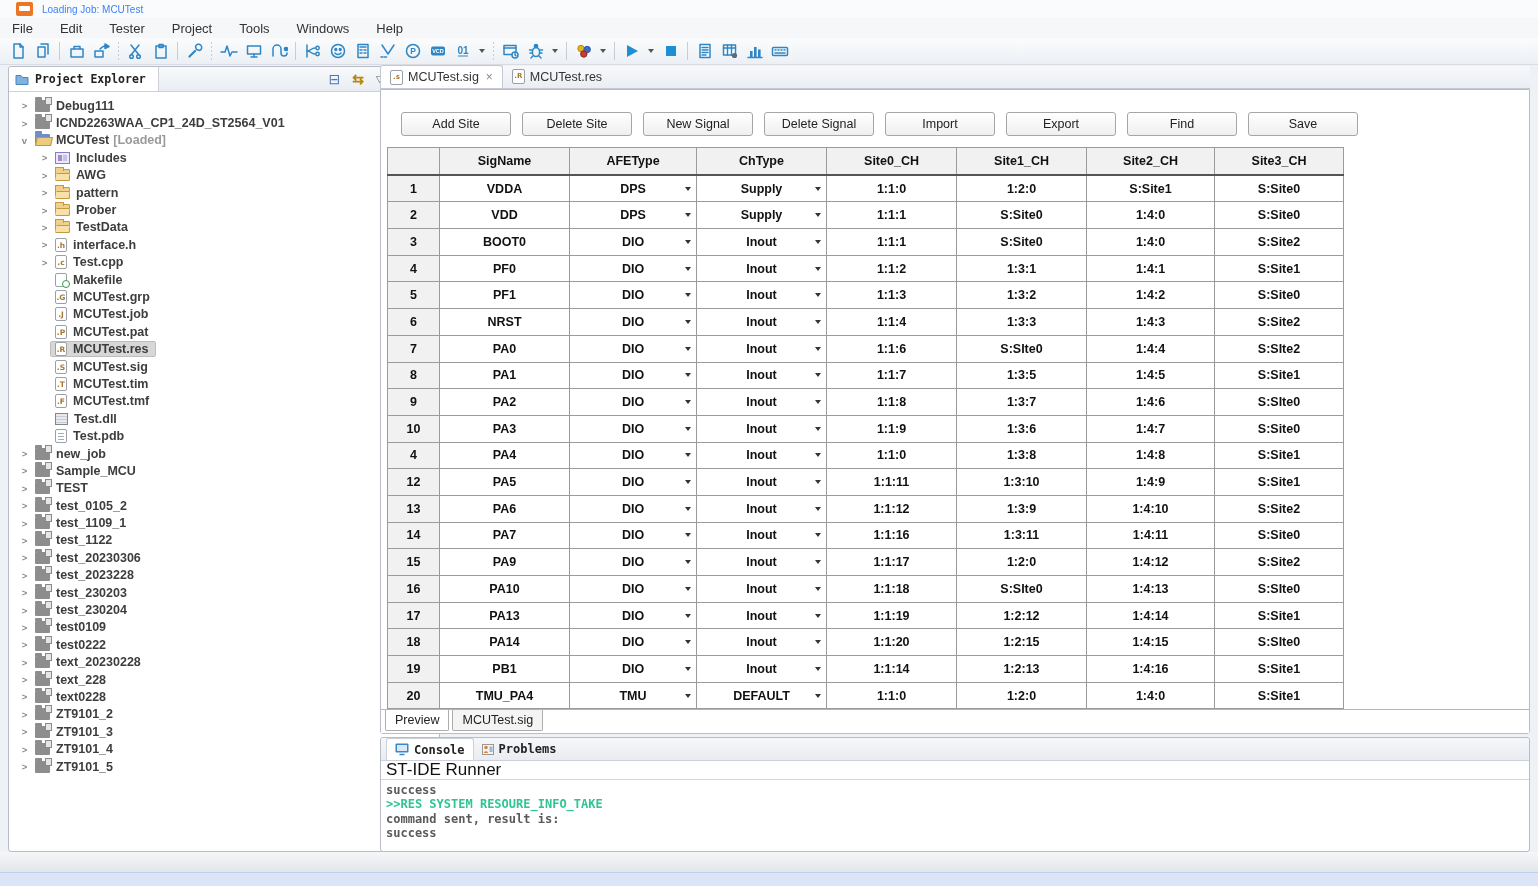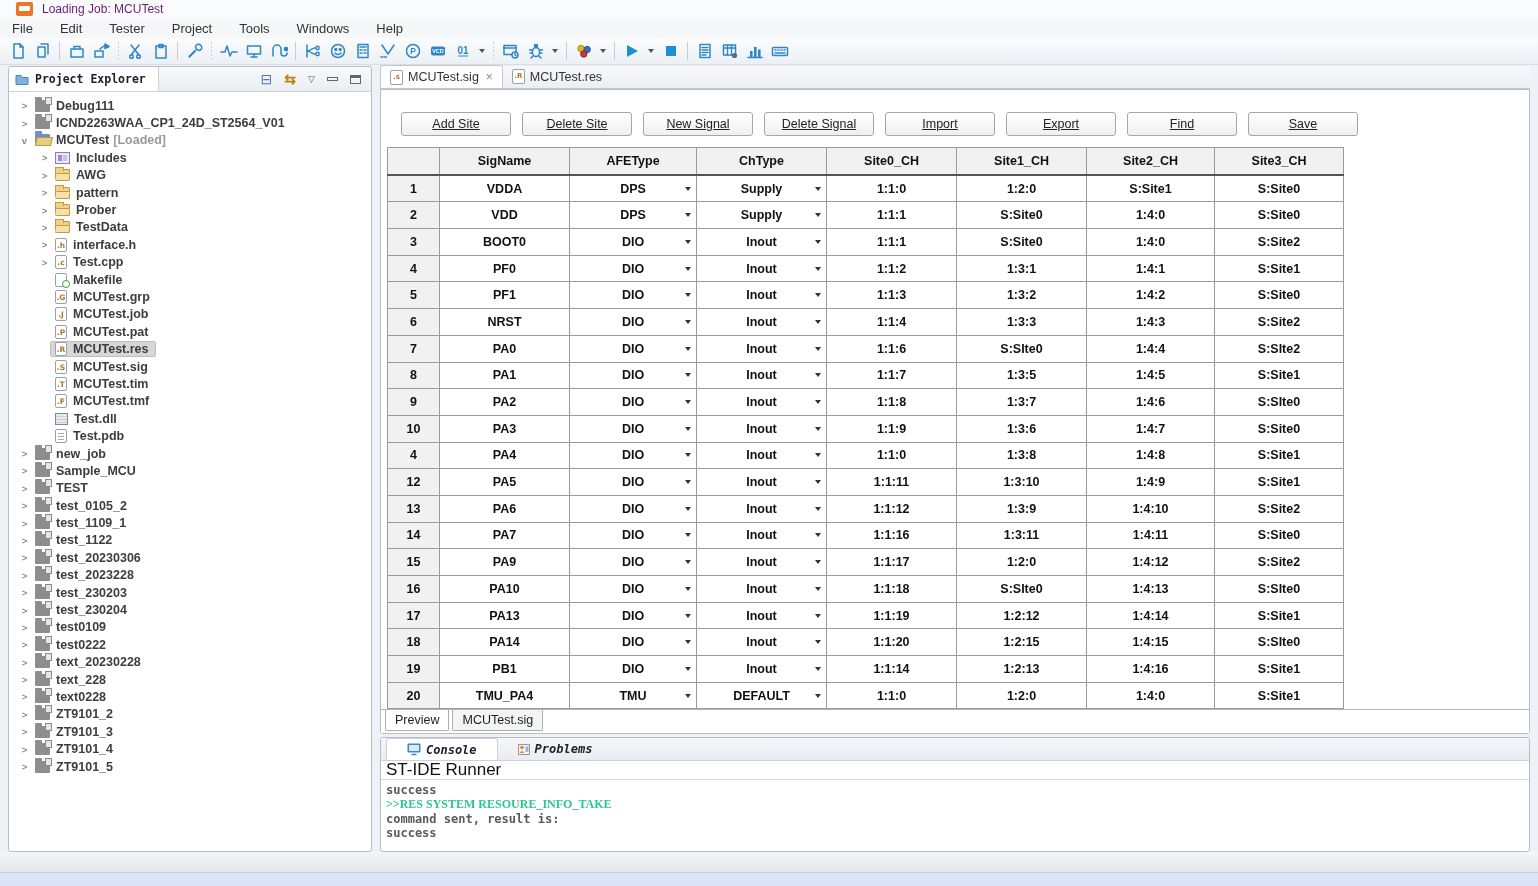--- a/index.html
+++ b/index.html
@@ -1,33 +1,33 @@
 <!DOCTYPE html>
 <html><head>
 <meta charset="utf-8">
 <style>
   html,body{margin:0;padding:0;background:#fff;}
   .window{position:relative;width:1538px;height:886px;background:#eef1f6;font-family:"Liberation Sans",sans-serif;overflow:hidden;}
   
   .titlebar{position:absolute;left:0;top:0;right:0;height:18px;background:#fafbfc;display:flex;align-items:center;padding-left:16px;gap:9px;}
   .app-icon{width:17px;height:14px;background:#ed7626;border-radius:2px;position:relative;flex:none;}
   .app-icon::after{content:"";position:absolute;left:3px;top:4px;right:3px;height:5px;background:#fff;border-radius:1px;}
-  .title-text{color:#701a75;font-size:12px;}
+  .title-text{color:#3b82f6;font-size:10px;}
   .menubar{position:absolute;top:18px;left:0;right:0;height:20px;display:flex;gap:27px;padding-left:12px;align-items:center;background:#f6f7f9;font-size:13px;color:#333;}
   .menu-item{cursor:default;}
   .toolbar{position:absolute;top:38px;left:0;right:0;height:26px;background:linear-gradient(#fbfcfd,#ecf0f4);border-bottom:1px solid #d9dde3;display:flex;align-items:center;padding-left:5px;}
   .tbtn{width:25px;height:22px;display:flex;align-items:center;justify-content:center;flex:none;}
   .tsep{width:1px;height:18px;background:#c9ccd2;margin:0 4px;flex:none;}
   .tsep.dot{background:repeating-linear-gradient(#c9ccd2 0 2px,transparent 2px 4px);}
   .caret-down{width:0;height:0;border-left:3.5px solid transparent;border-right:3.5px solid transparent;border-top:4px solid #555;margin:0 4px;flex:none;}
   .tico{stroke:#2e86c6;fill:none;stroke-width:1.5;stroke-linecap:round;stroke-linejoin:round;}
   
   .panel{background:#fff;border:1px solid #b7bcc6;border-radius:3px;box-sizing:border-box;}
   
-  .explorer{position:absolute;left:8px;top:66px;width:364px;height:786px;}
+  .explorer{position:absolute;left:8px;top:66px;width:432px;height:786px;}
   .exp-head{height:24px;background:linear-gradient(#f8f9fb,#e9edf2);border-bottom:1px solid #cdd2da;display:flex;align-items:center;border-radius:3px 3px 0 0;}
   .exp-tab{height:24px;box-sizing:border-box;background:#fff;border-right:1px solid #ccd1d9;border-radius:3px 0 0 0;display:flex;align-items:center;padding:0 12px 0 6px;gap:6px;font-family:"DejaVu Sans Mono",monospace;font-size:11.5px;font-weight:bold;color:#222;}
   .exp-tools{margin-left:auto;display:flex;align-items:center;gap:12px;padding-right:10px;}
   .ico-collapse{color:#4a78b8;font-size:14px;line-height:1;}
   .ico-link{color:#b8860b;font-size:14px;font-weight:bold;line-height:1;}
   .ico-viewmenu{color:#555;font-size:9px;line-height:1;}
   .ico-min{width:11px;height:4px;border:1px solid #666;box-sizing:border-box;}
   .ico-max{width:11px;height:9px;border:1px solid #666;border-top:3px solid #666;box-sizing:border-box;}
   .tree{position:absolute;top:25px;bottom:1px;left:1px;right:1px;overflow:hidden;padding-top:5px;}
   .tree-item{display:flex;align-items:center;height:17.4px;font-size:12.5px;font-weight:600;color:#3d3d3d;padding-left:8px;white-space:nowrap;}
@@ -58,40 +58,40 @@
   .vsplit{position:absolute;left:372px;top:66px;width:8px;height:786px;}
   .hsplit{position:absolute;left:380px;top:734px;width:1150px;height:3px;}
   
   .ed-tabs{position:absolute;left:380px;top:66px;width:1150px;height:23px;border-bottom:1px solid #c3c8d2;display:flex;align-items:flex-end;background:linear-gradient(#f8f9fb,#eaeef3);box-sizing:border-box;}
   .ed-tab{height:23px;box-sizing:border-box;display:flex;align-items:center;gap:5px;padding:0 9px;font-size:12.5px;color:#333;}
   .ed-tab.active{background:#fff;border:1px solid #c3c8d2;border-bottom:none;border-radius:3px 3px 0 0;}
   .tab-file-icon{width:11px;height:13px;background:#fff;border:1px solid #98a0aa;border-radius:2px;font-size:7px;font-weight:bold;color:#a8762e;text-align:center;line-height:12px;flex:none;font-family:"DejaVu Sans",sans-serif;}
   .tab-close{color:#8a8a8a;font-size:12px;margin-left:2px;line-height:1;}
   .editor-body{position:absolute;left:380px;top:89px;width:1150px;height:645px;background:#fff;border:1px solid #b7bcc6;border-radius:0 0 3px 3px;box-sizing:border-box;}
   .btn-row{position:absolute;left:20px;top:22px;display:flex;gap:11px;}
-  .ebtn{width:110px;height:24px;font-size:12.5px;color:#222;background:linear-gradient(#ffffff,#efefef);border:1px solid #a6a6a6;border-radius:3px;font-family:"Liberation Sans",sans-serif;text-decoration:underline;}
+  .ebtn{width:110px;height:24px;font-size:12.5px;color:#222;background:linear-gradient(#ffffff,#efefef);border:1px solid #a6a6a6;border-radius:3px;font-family:"Liberation Sans",sans-serif;}
   .sig-table{position:absolute;left:6px;top:57px;border-collapse:collapse;table-layout:fixed;width:956px;font-size:12.5px;font-weight:600;color:#111;}
   .sig-table th,.sig-table td{border:1px solid #9b9b9b;text-align:center;padding:0;height:25.7px;overflow:hidden;}
   .sig-table{border:1px solid #666;}
   .sig-table thead th{background:#f1f1f1;border-bottom:2px solid #555;font-weight:700;}
   .sig-table td.rownum{background:#f1f1f1;}
   .dd{position:relative;}
   .dd .caret{position:absolute;right:5px;top:50%;margin-top:-2px;width:0;height:0;border-left:3.5px solid transparent;border-right:3.5px solid transparent;border-top:4px solid #333;}
   .bottom-tabs{position:absolute;left:0;right:0;bottom:0;height:23px;border-top:1px solid #b5b5b5;display:flex;padding-left:4px;background:#fff;align-items:flex-start;}
   .btab{height:21px;box-sizing:border-box;padding:0 9px;display:flex;align-items:center;font-size:12.5px;color:#222;border:1px solid #adadad;border-top:none;background:#fff;margin-right:3px;border-radius:0 0 2px 2px;}
   .btab.alt{background:#f4f4f4;}
   
   .console{position:absolute;left:380px;top:737px;width:1150px;height:115px;}
   .con-tabs{height:22px;background:linear-gradient(#f6f7f9,#e9ecf1);border-bottom:1px solid #ccd1d9;display:flex;align-items:flex-end;border-radius:3px 3px 0 0;padding-left:5px;}
-  .con-tab{height:22px;box-sizing:border-box;display:flex;align-items:center;gap:5px;padding:0 20px;font-size:12px;font-family:"DejaVu Sans Mono",monospace;font-weight:bold;color:#222;font-style:italic;}
+  .con-tab{height:22px;box-sizing:border-box;display:flex;align-items:center;gap:5px;padding:0 8px;font-size:12px;font-family:"DejaVu Sans Mono",monospace;font-weight:bold;color:#222;}
   .con-tab.active{background:#fff;border:1px solid #ccd1d9;border-bottom:none;border-radius:3px 3px 0 0;}
   .runner{height:18px;line-height:18px;padding-left:5px;font-size:17px;color:#111;border-bottom:1px solid #d6d6d6;}
   .con-out{padding:3px 5px;font-family:"DejaVu Sans Mono",monospace;font-size:12px;font-weight:bold;line-height:14.4px;}
   .line.plain{color:#5a5a5a;}
-  .line.green{color:#2fc492;font-family:Liberation Serif, serif;}
+  .line.green{color:#2fc492;}
   
   .statusbar{position:absolute;left:0;top:852px;right:0;height:20px;background:linear-gradient(#f5f6f8,#e2e5ea);}
   .bottomstrip{position:absolute;left:0;top:872px;right:0;height:14px;background:#dbe5f7;border-top:1px solid #c2cfe8;}
 </style>
 </head>
 <body>
 
 <div class="window">
 
   <div class="titlebar">

